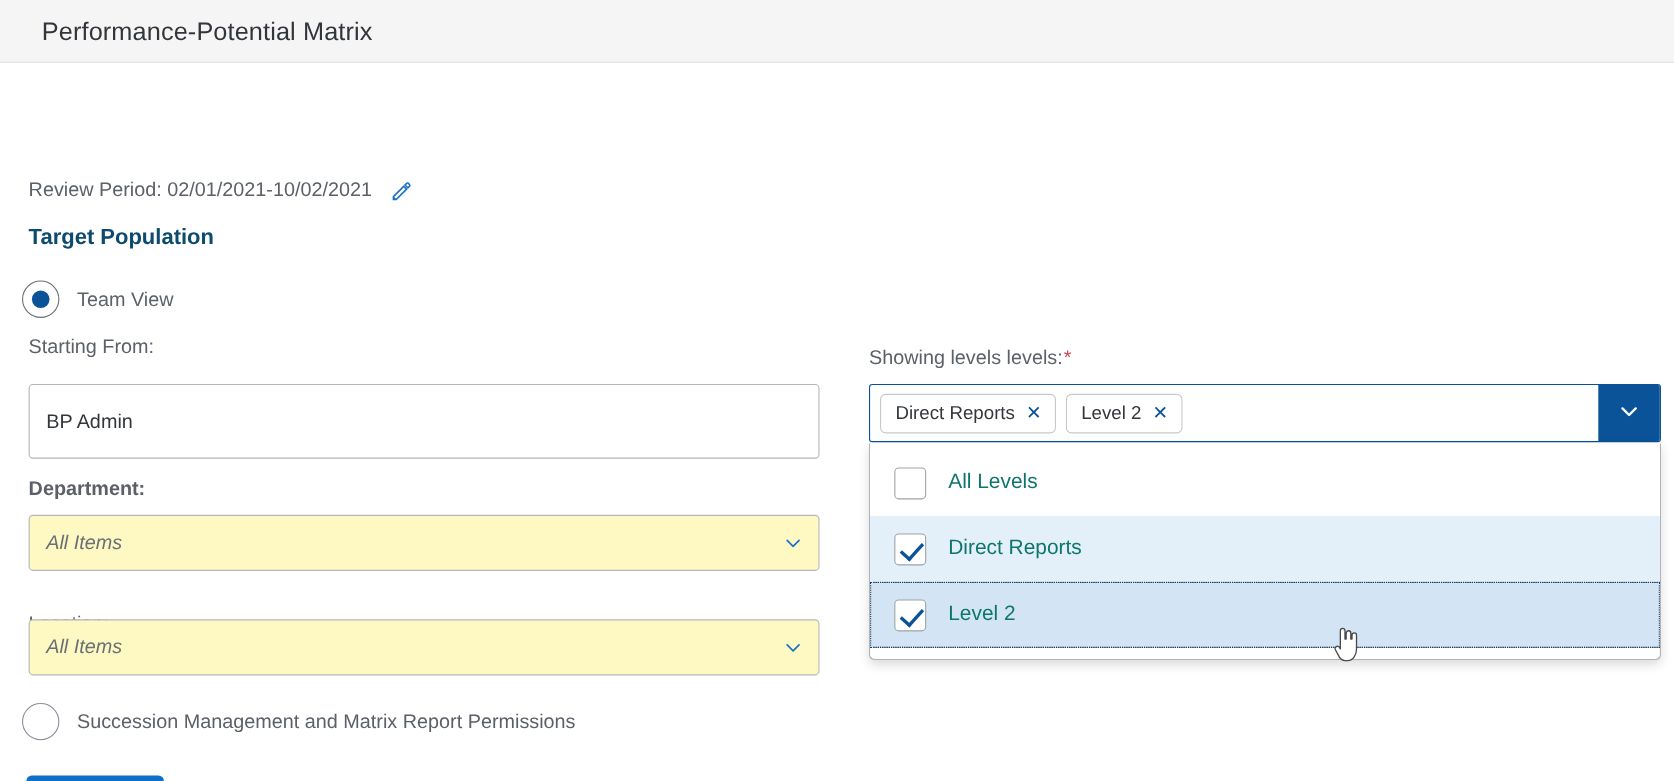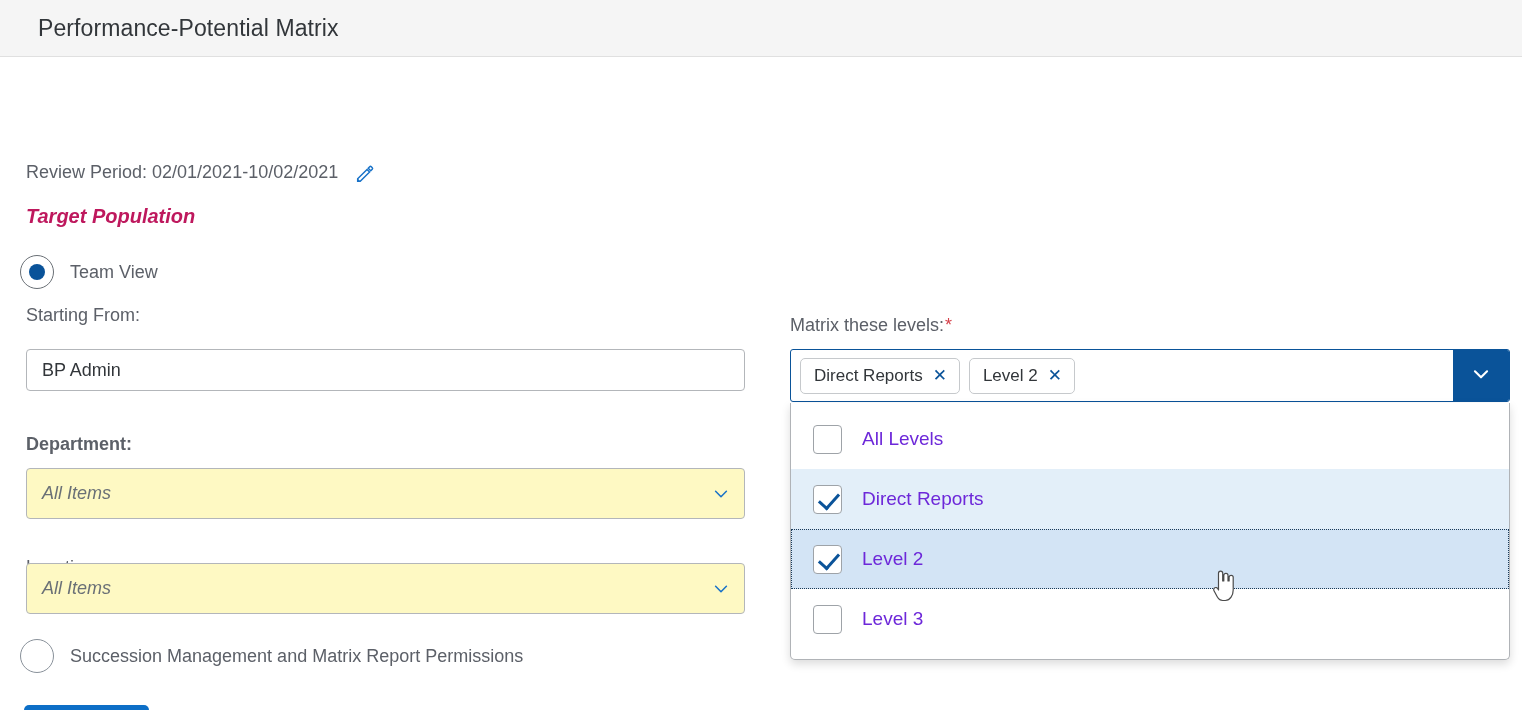--- a/index.html
+++ b/index.html
@@ -52,22 +52,21 @@
     border: none;
     padding: 0;
     cursor: pointer;
   }
 
   .section-title {
     position: absolute;
     left: 26px; top: 148px;
     font-size: 20px;
     font-weight: bold;
-    color: #be185d;
-    font-style: italic;
+    color: #0c4a6e;
   }
 
   
   .radio-row {
     position: absolute;
     display: flex;
     align-items: center;
     gap: 16px;
     cursor: pointer;
   }
@@ -104,21 +103,21 @@
     color: #5c6068;
   }
   .lbl-starting { left: 26px; top: 248px; }
   .lbl-department { left: 26px; top: 377px; font-weight: bold; }
   .lbl-location { left: 26px; top: 500px; }
 
   .text-input {
     position: absolute;
     left: 26px;
     width: 719px;
-    height: 42px;
+    height: 68px;
     border: 1px solid #b3b6ba;
     border-radius: 4px;
     background: #ffffff;
     font-size: 18px;
     color: #32363a;
     padding: 0 15px;
     font-family: "Liberation Sans", sans-serif;
     outline: none;
   }
   .text-input::placeholder { color: #8a8f94; font-style: italic; }
@@ -268,21 +267,21 @@
     content: "";
     position: absolute;
     left: 9px; top: 3px;
     width: 9px; height: 17px;
     border: solid #0a5399;
     border-width: 0 3.2px 3.2px 0;
     transform: rotate(42deg);
   }
   .mc-item-label {
     font-size: 19px;
-    color: #6d28d9;
+    color: #0f766e;
   }
 
   
   .cursor-hand {
     position: absolute;
     left: 1210px; top: 512px;
     pointer-events: none;
   }
 </style>
 </head>
@@ -338,21 +337,21 @@
   </div>
 
   <div class="radio-row succession">
     <span class="radio-outer"></span>
     <span class="radio-label">Succession Management and Matrix Report Permissions</span>
   </div>
 
   <button class="generate-btn">Generate</button>
 
   <div class="mc-label">
-    <span>Matrix these levels:</span><span class="req-star">*</span>
+    <span>Showing levels levels:</span><span class="req-star">*</span>
   </div>
 
   <div class="mc-wrap">
     <div class="mc-tokens">
       <span class="token">
         <span>Direct Reports</span>
         <span class="token-x">✕</span>
       </span>
       <span class="token">
         <span>Level 2</span>
@@ -378,24 +377,20 @@
     <div class="mc-item selected">
       <span class="cbx checked"></span>
       <span class="mc-item-label">Direct Reports</span>
     </div>
 
     <div class="mc-item selected focused">
       <span class="cbx checked"></span>
       <span class="mc-item-label">Level 2</span>
     </div>
 
-    <div class="mc-item">
-      <span class="cbx"></span>
-      <span class="mc-item-label">Level 3</span>
-    </div>
 
   </div>
 
   <div class="cursor-hand">
     <svg width="26" height="34" viewBox="0 0 26 34">
       <path d="M8.5 13V4.3c0-1.2 1-2.1 2.1-2.1s2.1.9 2.1 2.1V12h1.1V6.4c0-1.1 1-2 2.1-2s2.1.9 2.1 2V12h1.1V8.3c0-1.1 1-2 2.1-2s2 .9 2 2V21c0 5.2-3 10.5-7.9 10.5h-2.6c-2.3 0-4-1.3-5.2-3.3L4 21.7c-.6-1-.3-2.3.8-2.9 1-.6 2.3-.3 2.9.7l.8 1.4V13z" fill="#ffffff" stroke="#4a4a4a" stroke-width="1.2" stroke-linejoin="round"></path>
     </svg>
   </div>
 
 </div>

